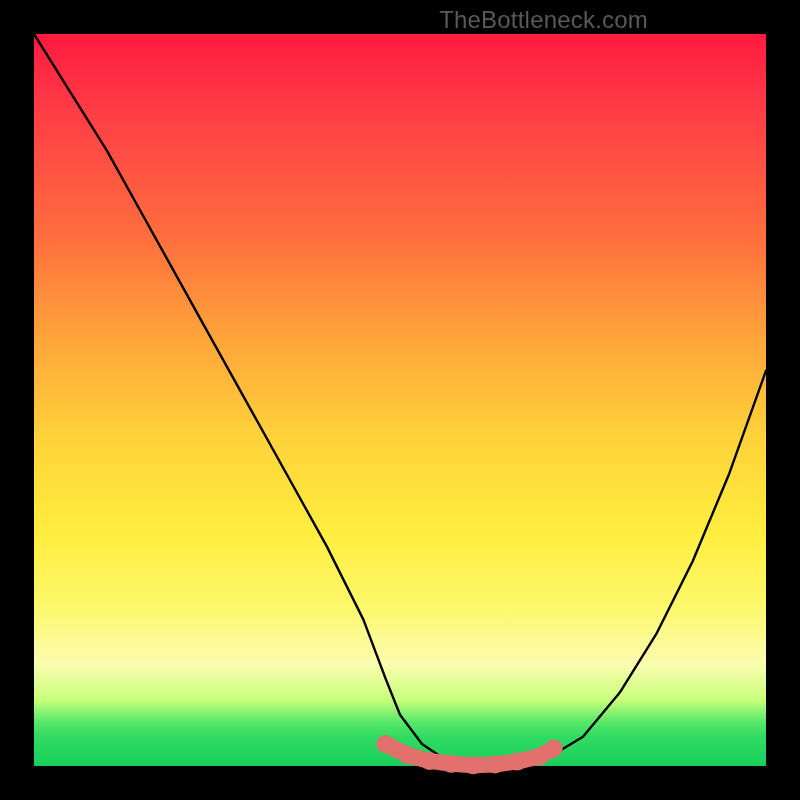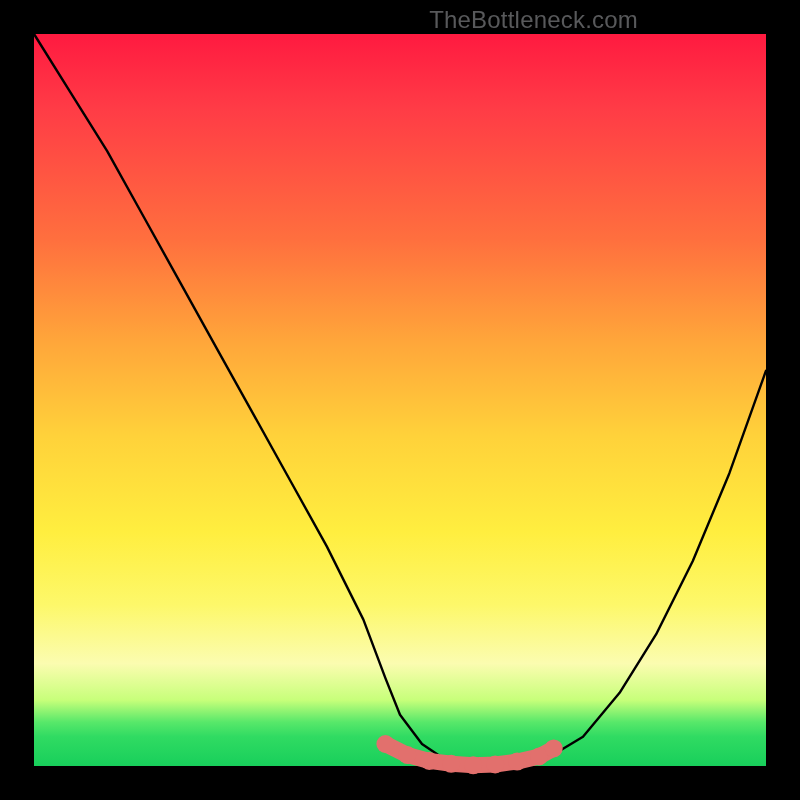--- a/index.html
+++ b/index.html
@@ -11,20 +11,21 @@
     overflow: hidden;
     font-family: Arial, Helvetica, sans-serif;
   }
   .frame {
     position: absolute;
     left: 0;
     top: 0;
     width: 648px;
     height: 800px;
     background: #000;
+    padding-left: 10px;
   }
   .plot {
     position: absolute;
     left: 34px;
     top: 34px;
     width: 732px;
     height: 732px;
     
     background: linear-gradient(
       to bottom,

